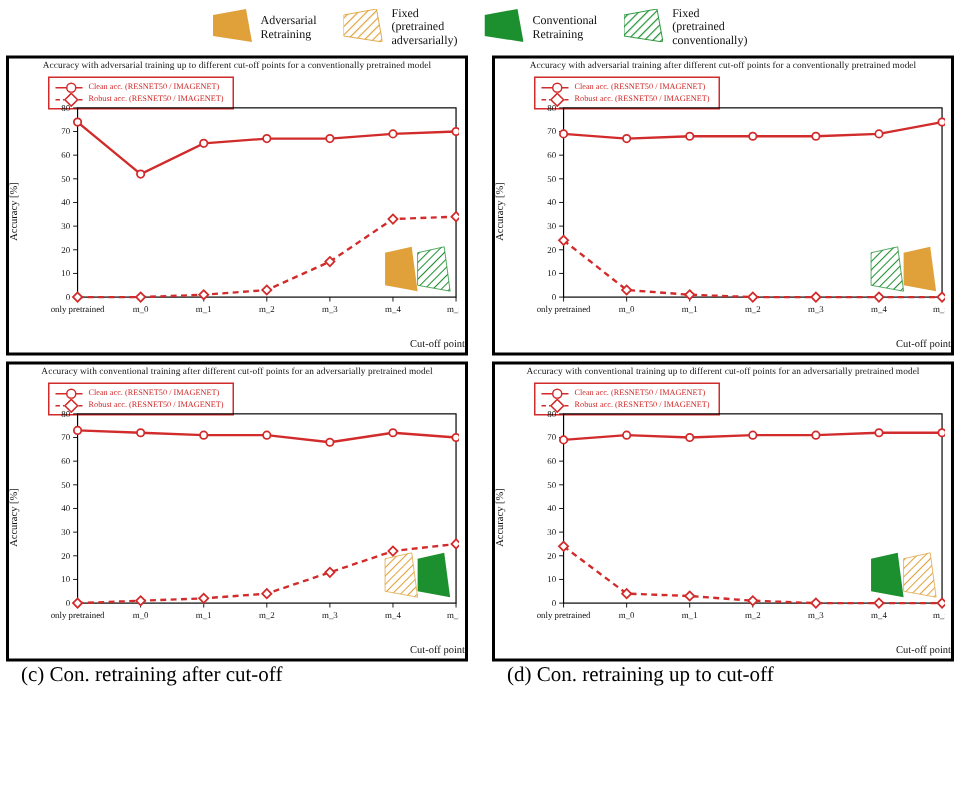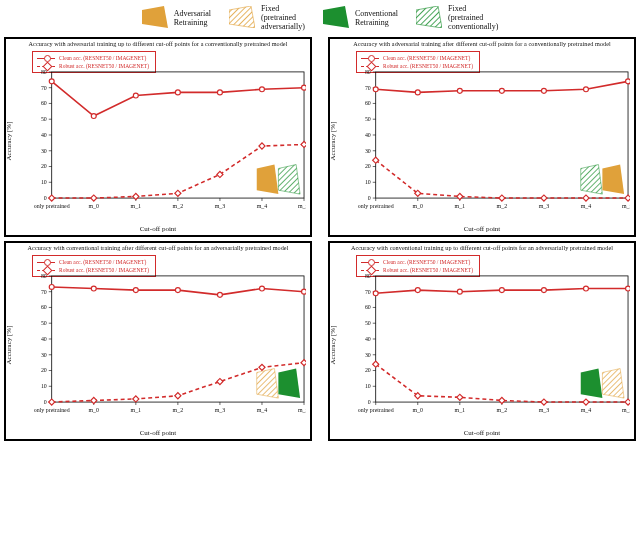--- a/index.html
+++ b/index.html
@@ -5,21 +5,21 @@
   html,body{margin:0;padding:0;font-family:"Times New Roman",serif;font-size:13px;color:#000;background:#fff}
   .page{width:640px;height:534px;position:relative;box-sizing:border-box}
   .legend-top{display:flex;justify-content:center;align-items:center;gap:18px;padding:4px 0 6px 0}
   .legend-item{display:flex;align-items:center;gap:6px;font-size:8px;line-height:9px;color:#111}
   .legend-item span{display:inline-block}
   .grid{display:flex;flex-wrap:wrap;justify-content:space-between;padding:0 4px}
   .cell{width:308px;margin-bottom:4px}
   .chart-frame{border:2px solid #000;height:196px;position:relative;background:#fff;overflow:hidden}
   .chart-title-small{position:absolute;left:0;right:0;top:0;text-align:center;font-size:6.2px;color:#111;letter-spacing:.01em;line-height:10px}
   .ylabel{position:absolute;left:3px;top:50%;transform:translateX(-50%) rotate(-90deg);transform-origin:center;font-size:7px;color:#111;white-space:nowrap}
-  .xlabel{position:absolute;left:0;right:0;bottom:2px;text-align:center;font-size:7px;color:#111}
+  .xlabel{position:absolute;left:0;right:0;bottom:2px;text-align:right;font-size:7px;color:#111}
   .series-legend{position:absolute;left:26px;top:12px;border:1px solid #d22b2b;padding:2px 6px 2px 4px;font-size:5.5px;background:#fff;display:flex;flex-direction:column;gap:0}
   .series-legend .row{display:flex;align-items:center;gap:4px;color:#d22b2b;line-height:8px}
   .lg-solid{width:18px;height:0;border-top:1.5px solid #d22b2b;position:relative}
   .lg-solid::after{content:"";position:absolute;left:7px;top:-3.5px;width:5px;height:5px;border:1px solid #d22b2b;border-radius:50%;background:#fff}
   .lg-dash{width:18px;height:0;border-top:1.5px dashed #d22b2b;position:relative}
   .lg-dash::after{content:"";position:absolute;left:7px;top:-3.5px;width:5px;height:5px;border:1px solid #d22b2b;transform:rotate(45deg);background:#fff}
   .caption{text-align:left;font-size:14px;margin-top:2px;padding-left:10px}
   svg.plot{position:absolute;left:26px;top:12px;right:4px;bottom:18px;width:calc(100% - 30px);height:calc(100% - 30px)}
   .tick-text{font-size:6px;fill:#111}
 </style>
@@ -321,20 +321,21 @@
             <rect x="231.13333333333335" y="110.6" width="4.4" height="4.4" transform="rotate(45 233.33333333333334 112.8)" fill="#fff" stroke="#d22b2b" stroke-width="1.2"></rect>
             <rect x="273.8" y="105.8" width="4.4" height="4.4" transform="rotate(45 276 108)" fill="#fff" stroke="#d22b2b" stroke-width="1.2"></rect>
             <g>
               <polygon points="228,4 246,0 250,30 228,26" transform="translate(0 114)" fill="url(#pc0)" stroke="#e0a13a" stroke-width="0.5"></polygon>
             </g>
             <g>
               <polygon points="250,4 268,0 272,30 250,26" transform="translate(0 114)" fill="#1c8f2f"></polygon>
             </g>
           </svg>
         </div>
+      <div class="caption">(c) Con. retraining after cut-off</div>
     </div>
 
     <div class="cell">
       <div class="chart-frame" id="frame-d">
           <div class="chart-title-small">Accuracy with conventional training up to different cut-off points for an adversarially pretrained model</div>
           <div class="ylabel">Accuracy [%]</div>
           <div class="xlabel">Cut-off point</div>
           <div class="series-legend">
             <div class="row">
               <span class="lg-solid"></span>
@@ -402,16 +403,17 @@
             <rect x="231.13333333333335" y="145.8" width="4.4" height="4.4" transform="rotate(45 233.33333333333334 148)" fill="#fff" stroke="#d22b2b" stroke-width="1.2"></rect>
             <rect x="273.8" y="145.8" width="4.4" height="4.4" transform="rotate(45 276 148)" fill="#fff" stroke="#d22b2b" stroke-width="1.2"></rect>
             <g>
               <polygon points="228,4 246,0 250,30 228,26" transform="translate(0 114)" fill="#1c8f2f"></polygon>
             </g>
             <g>
               <polygon points="250,4 268,0 272,30 250,26" transform="translate(0 114)" fill="url(#pd1)" stroke="#e0a13a" stroke-width="0.5"></polygon>
             </g>
           </svg>
         </div>
+      <div class="caption">(d) Con. retraining up to cut-off</div>
     </div>
   </div>
 
 </div>
 
 </body></html>

